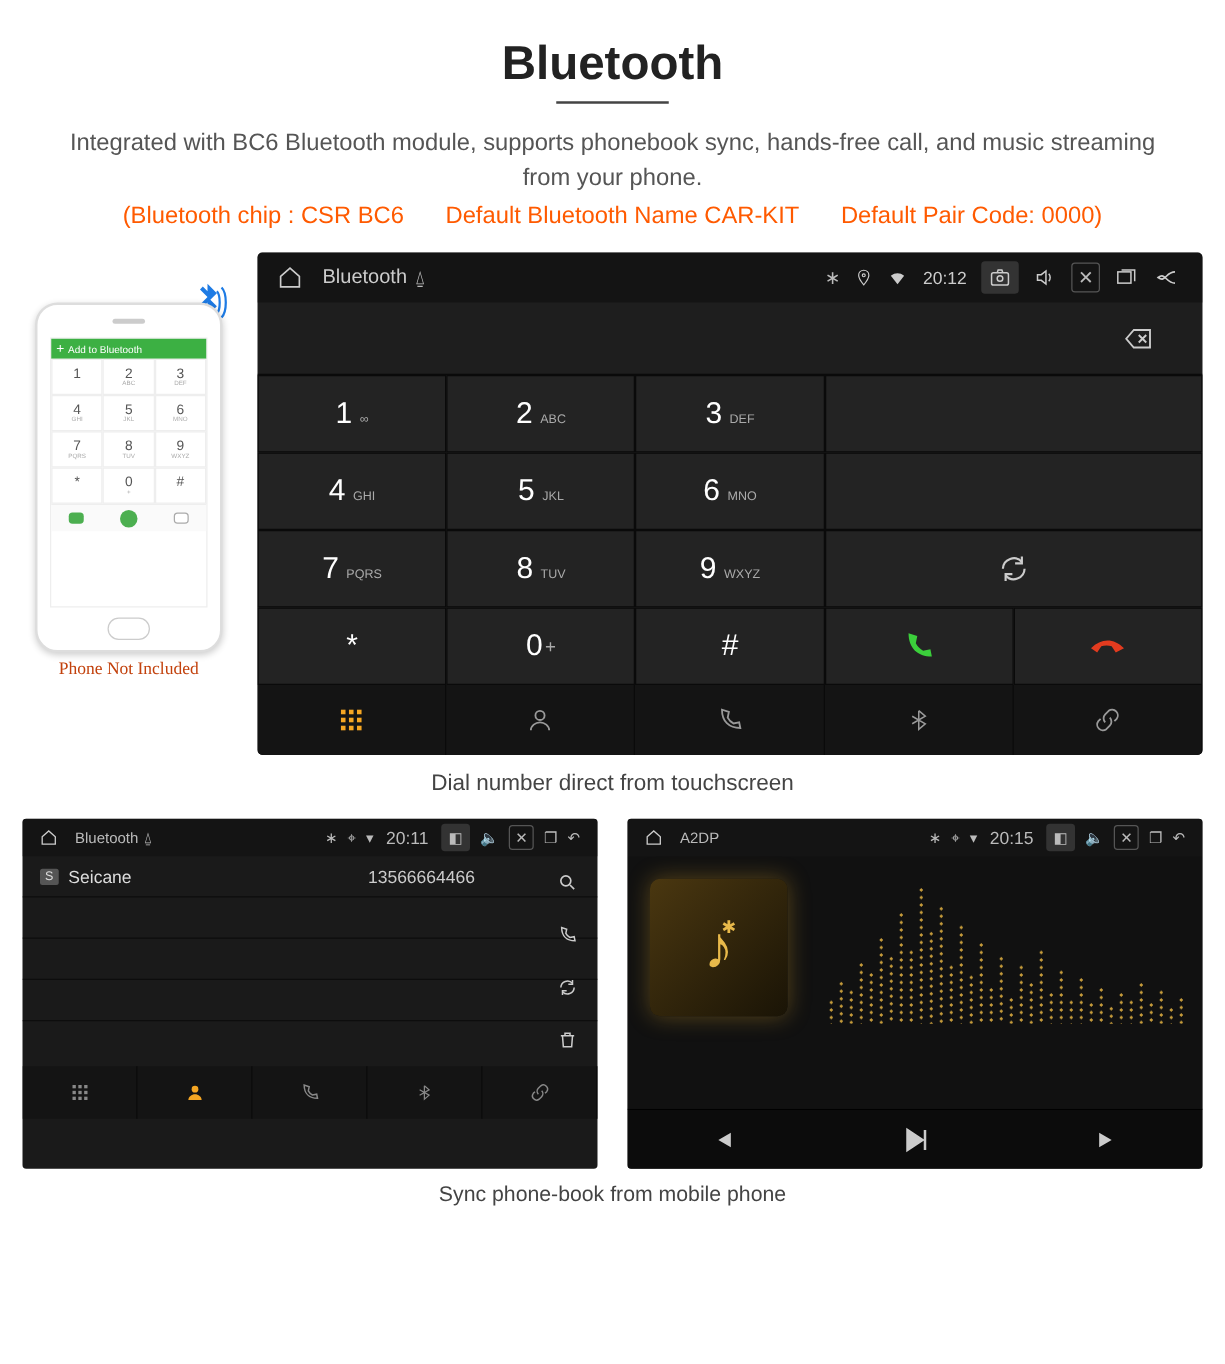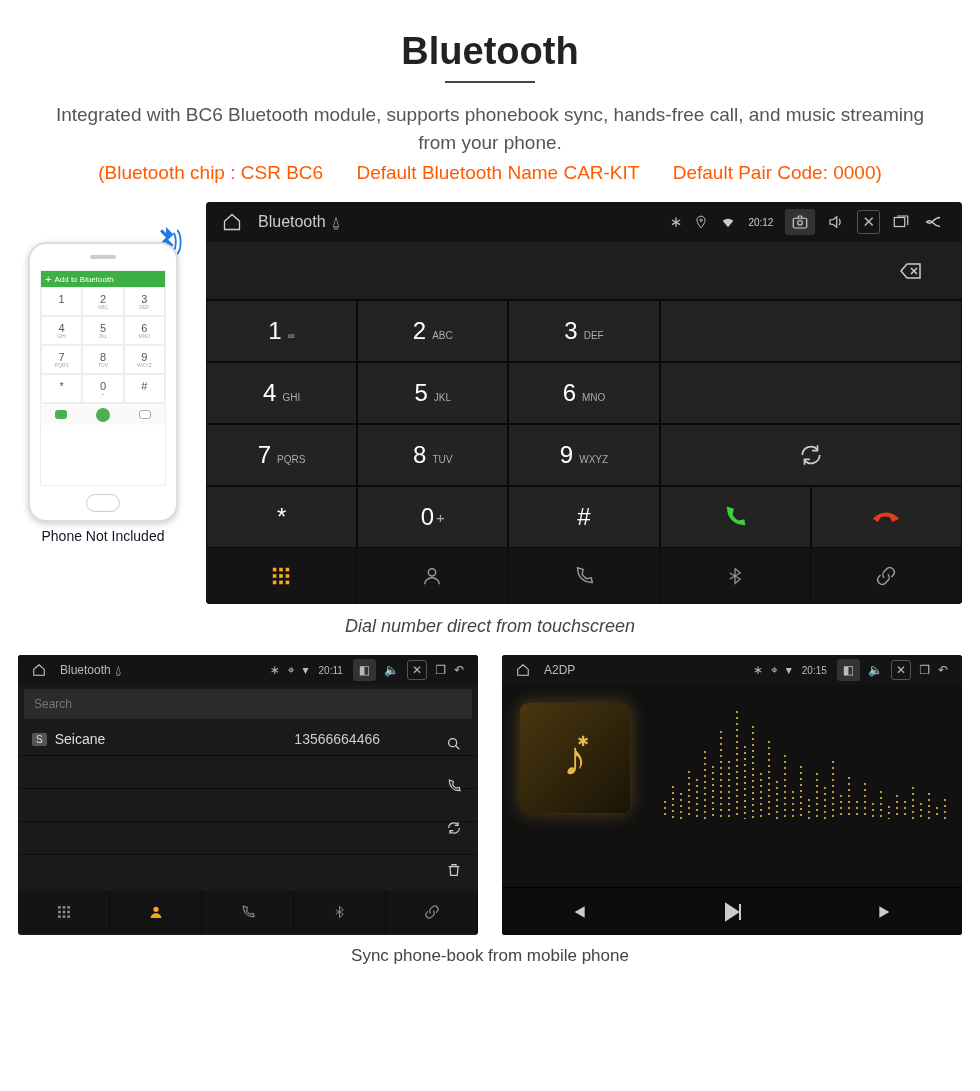--- a/index.html
+++ b/index.html
@@ -6,21 +6,21 @@
 body { width:980px; height:1091px; background:#fff; position:relative; color:#333; }
 .page-title { text-align:center; font-size:38px; font-weight:bold; padding:30px 0 8px; color:#222; }
 .title-underline { width:90px; height:2px; background:#444; margin:0 auto 18px; }
 .subtitle { text-align:center; font-size:19px; color:#555; line-height:1.45; padding:0 40px 6px; }
 .specs { text-align:center; font-size:19px; color:#ff5a00; padding-bottom:18px; }
 .specs span { margin:0 14px; }
 
 
 .row1 { display:flex; align-items:flex-start; gap:18px; padding:0 18px; }
 .phone-col { width:170px; text-align:center; padding-top:40px; }
-.phone-not { font-size:14px; color:#0f172a; margin-top:6px; }
+.phone-not { font-size:14px; color:#c2410c; margin-top:6px;font-family:Liberation Serif, serif; }
 
 
 .phone-wrap { position:relative; width:150px; margin:0 auto; }
 .phone-body { width:150px; height:280px; background:#fff; border:2px solid #ddd; border-radius:18px; box-shadow:0 2px 6px rgba(0,0,0,.2); padding:26px 10px 34px; position:relative; }
 .phone-speaker { position:absolute; top:11px; left:50%; transform:translateX(-50%); width:26px; height:4px; background:#ccc; border-radius:2px; }
 .phone-home { position:absolute; bottom:8px; left:50%; transform:translateX(-50%); width:34px; height:18px; border:1px solid #ccc; border-radius:10px; }
 .phone-screen { width:100%; height:100%; background:#fff; border:1px solid #eee; font-size:8px; color:#666; }
 .phone-bar { background:#3cb043; height:16px; display:flex; align-items:center; color:#fff; font-size:8px; padding:0 4px; }
 .phone-bar .plus { font-size:11px; margin-right:3px; }
 .phone-keys { display:grid; grid-template-columns:repeat(3,1fr); }
@@ -29,36 +29,36 @@
 .phone-bottom { height:22px; display:flex; justify-content:space-around; align-items:center; background:#fafafa; border-top:1px solid #eee; }
 .phone-bottom .ci { width:14px; height:14px; border-radius:50%; }
 .bt-icon-over { position:absolute; top:-18px; right:-6px; font-size:26px; color:#1e7be4; }
 
 
 .device { flex:1; background:#1e1e1e; border-radius:4px; overflow:hidden; color:#ccc; }
 .statusbar { display:flex; align-items:center; height:40px; background:#141414; padding:0 10px; font-size:14px; }
 .statusbar .sb-title { margin-left:10px; font-size:16px; }
 .statusbar .spacer { flex:1; }
 .statusbar .ic { margin:0 6px; display:inline-flex; align-items:center; font-size:15px; color:#bbb; }
-.statusbar .time { font-size:10px; margin:0 6px; }
+.statusbar .time { font-size:14px; margin:0 6px; }
 .statusbar .boxed { border:1px solid #555; padding:2px 4px; border-radius:3px; }
 .statusbar .sel { background:#333; padding:4px 6px; border-radius:3px; }
 
 .display-row { height:58px; border-bottom:1px solid #0a0a0a; display:flex; align-items:center; justify-content:flex-end; padding-right:34px; }
 .keypad { display:grid; grid-template-columns:repeat(5,1fr); }
 .key { height:62px; display:flex; align-items:center; justify-content:center; border:1px solid #0a0a0a; background:#232323; color:#fff; font-size:24px; position:relative; }
 .key .sub { font-size:10px; color:#aaa; margin-left:6px; align-self:center; margin-top:8px; }
 .key.wide { grid-column:span 2; }
 .key.blank { background:#232323; }
 
 .bottom-nav { display:flex; height:56px; background:#141414; }
 .bottom-nav > div { flex:1; display:flex; align-items:center; justify-content:center; color:#999; font-size:22px; border-right:1px solid #0a0a0a; }
 .bottom-nav > div.active { color:#f5a623; }
 
-.caption { text-align:center; font-size:18px; color:#444; padding:12px 0 18px;font-style:italic; }
+.caption { text-align:center; font-size:18px; color:#444; padding:12px 0 18px; }
 
 
 .row2 { display:flex; gap:24px; padding:0 18px; }
 .small-device { flex:1; background:#1a1a1a; border-radius:3px; overflow:hidden; color:#bbb; }
 .small-device .statusbar { height:30px; font-size:11px; }
 .small-device .statusbar .sb-title { font-size:12px; }
 .small-device .statusbar .ic { font-size:12px; margin:0 4px; }
 .search-row { height:30px; background:#2b2b2b; margin:4px 6px; border-radius:3px; display:flex; align-items:center; padding:0 10px; color:#777; font-size:12px; }
 .contact-area { height:168px; position:relative; }
 .side-icons { position:absolute; right:6px; top:0; bottom:0; width:36px; display:flex; flex-direction:column; justify-content:space-around; align-items:center; color:#999; font-size:16px; }
@@ -320,21 +320,20 @@
       <span class="ic">∗</span>
       <span class="ic">⌖</span>
       <span class="ic">▾</span>
       <span class="time">20:11</span>
       <span class="ic sel">◧</span>
       <span class="ic">🔈</span>
       <span class="ic boxed">✕</span>
       <span class="ic">❐</span>
       <span class="ic">↶</span>
     </div>
-    <div class="search-row">Search</div>
     <div class="contact-area">
       <div class="contact-row">
         <span class="badge">S</span>
         <span>Seicane</span>
         <span class="num">13566664466</span>
       </div>
       <div class="blank-row"></div>
         <div class="blank-row"></div>
         <div class="blank-row"></div>
       <div class="side-icons">

